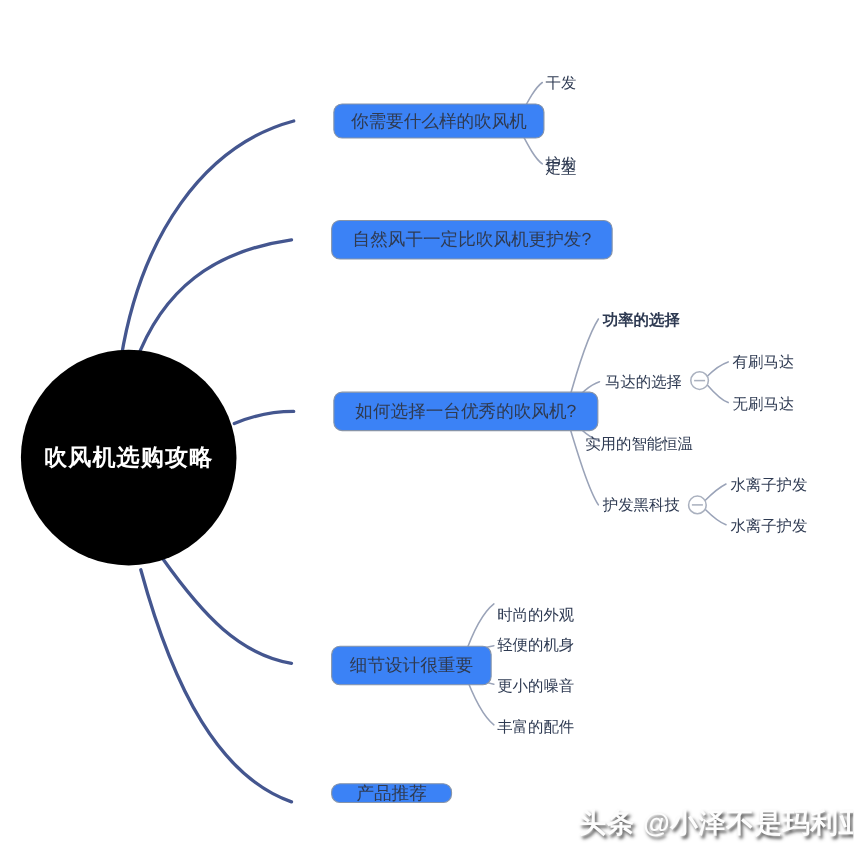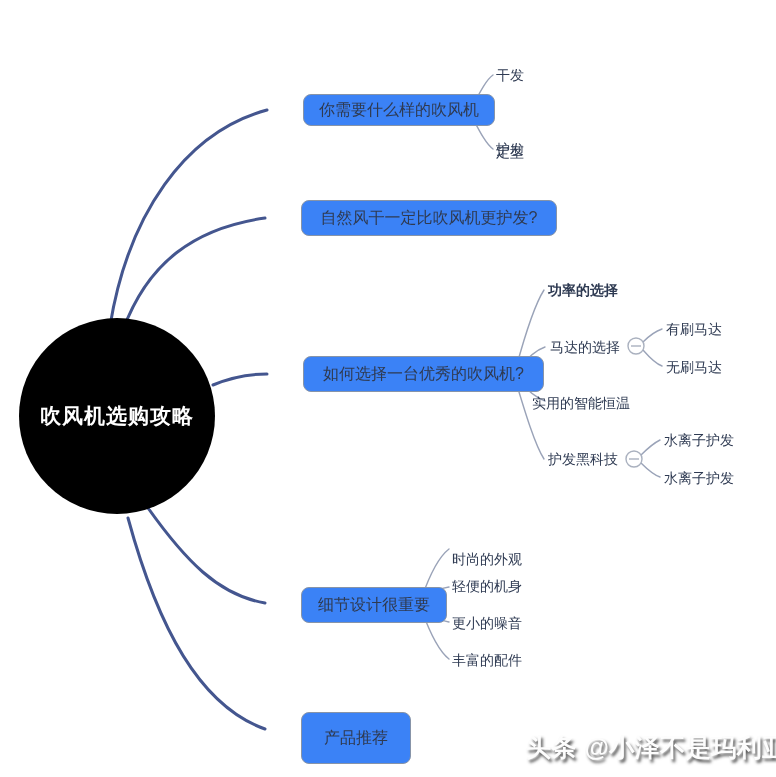--- a/index.html
+++ b/index.html
@@ -25,21 +25,21 @@
   .watermark{
     position:absolute;left:526px;top:731px;font-size:25px;font-weight:bold;
     color:#fdfdfd;white-space:nowrap;letter-spacing:0.5px;
     text-shadow:2px 3px 3px rgba(70,70,70,0.9), -1px -1px 0 rgba(255,255,255,0.9);
   }
   
   #box-need   {left:267px;top:94px; width:192px;height:32px;}
   #box-natural{left:265px;top:200px;width:256px;height:36px;}
   #box-choose {left:267px;top:356px;width:241px;height:36px;}
   #box-detail {left:265px;top:587px;width:146px;height:36px;}
-  #box-product{left:265px;top:712px;width:110px;height:52px;}
+  #box-product{left:265px;top:712px;width:110px;height:18px;}
 </style>
 </head>
 <body>
 
 <div id="canvas">
 
   <svg id="wires" width="776" height="777" viewBox="0 0 776 777">
 
     <g stroke="#44568f" stroke-width="3" fill="none" stroke-linecap="round">
       <path d="M110,326 C128,215 185,132 267,110"></path>

